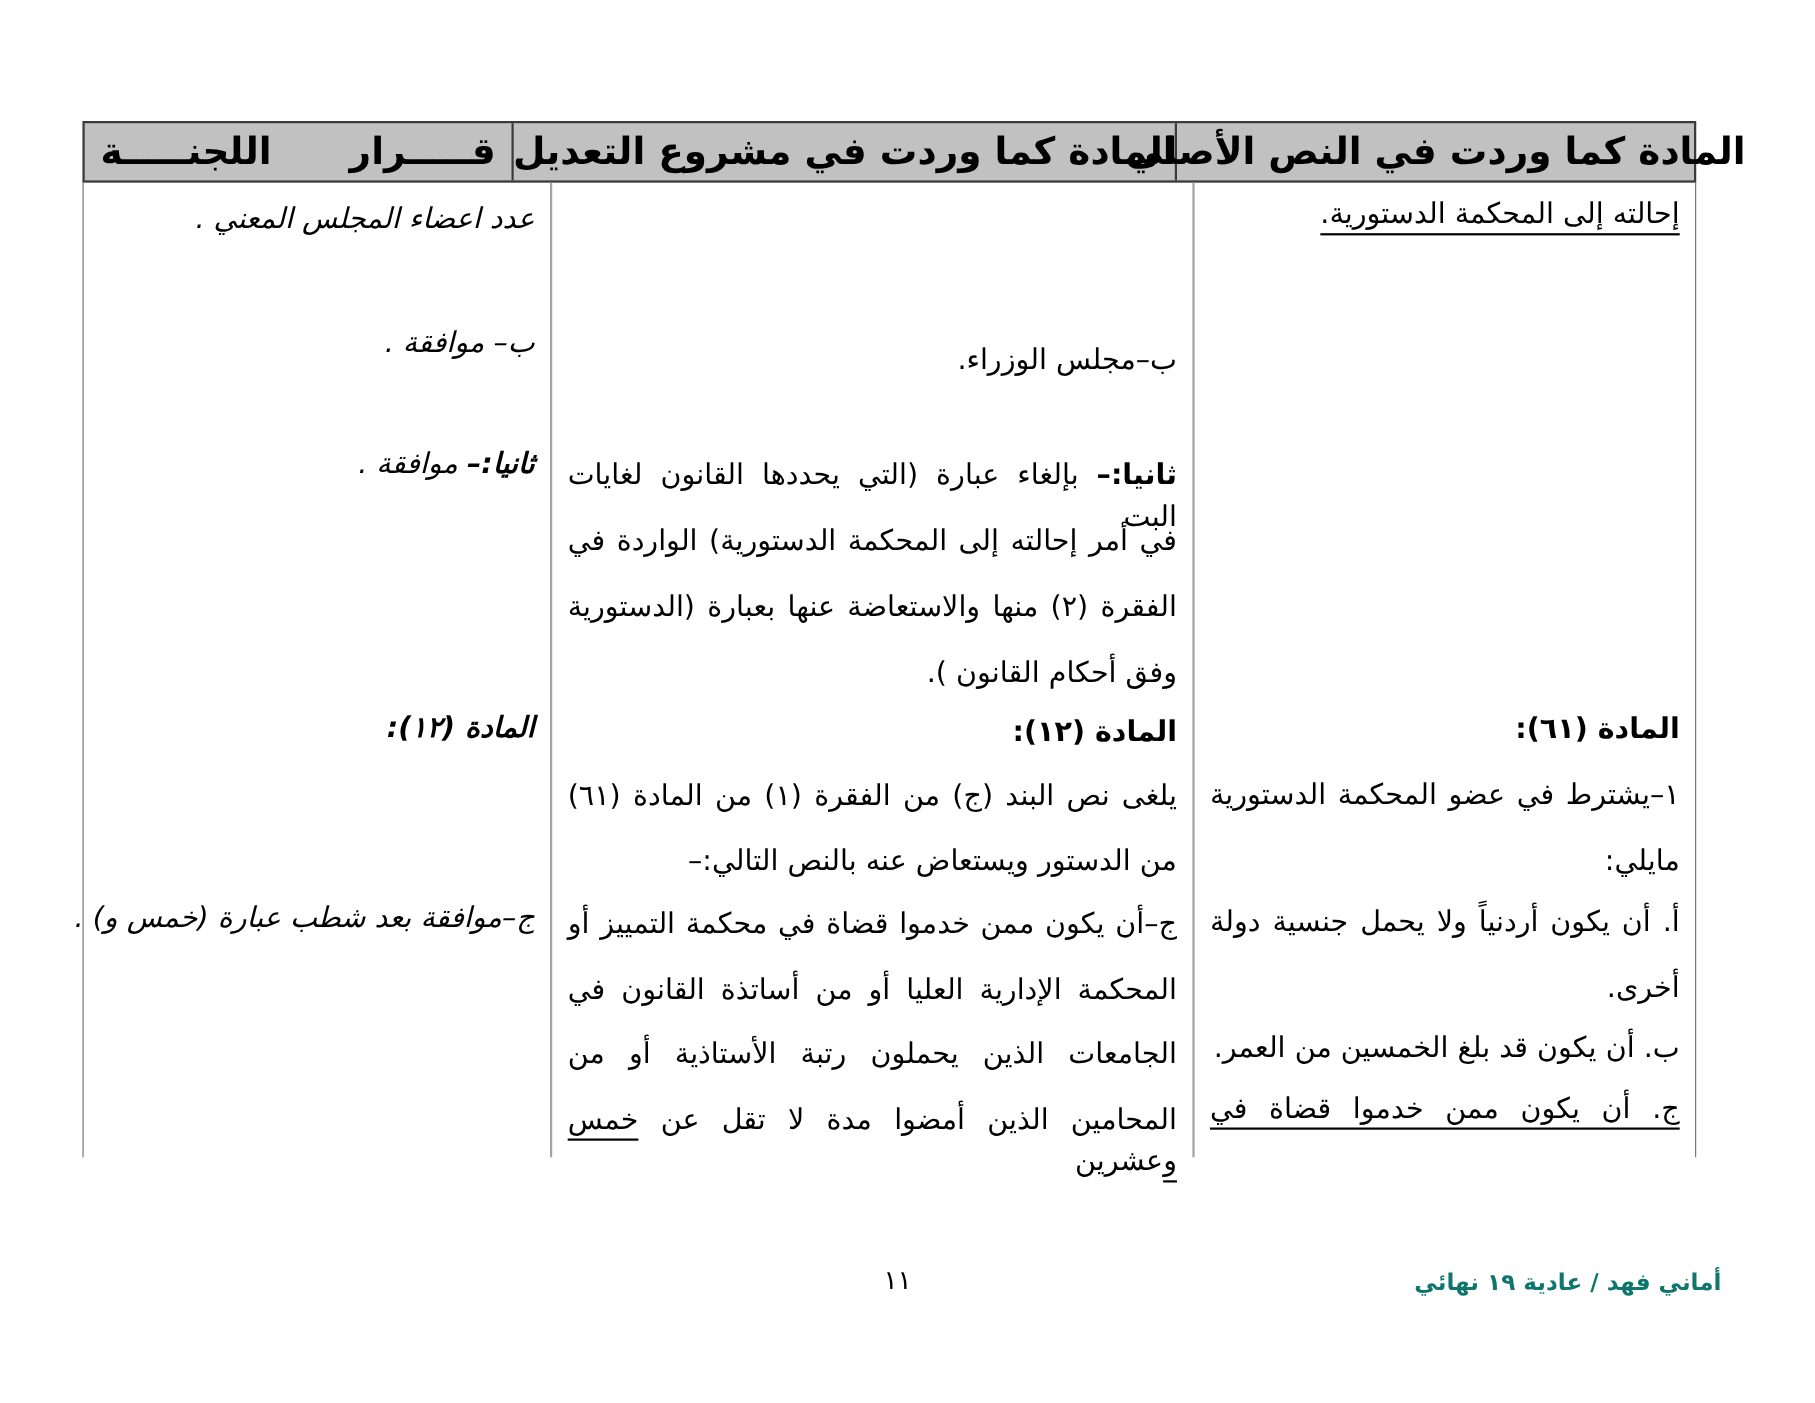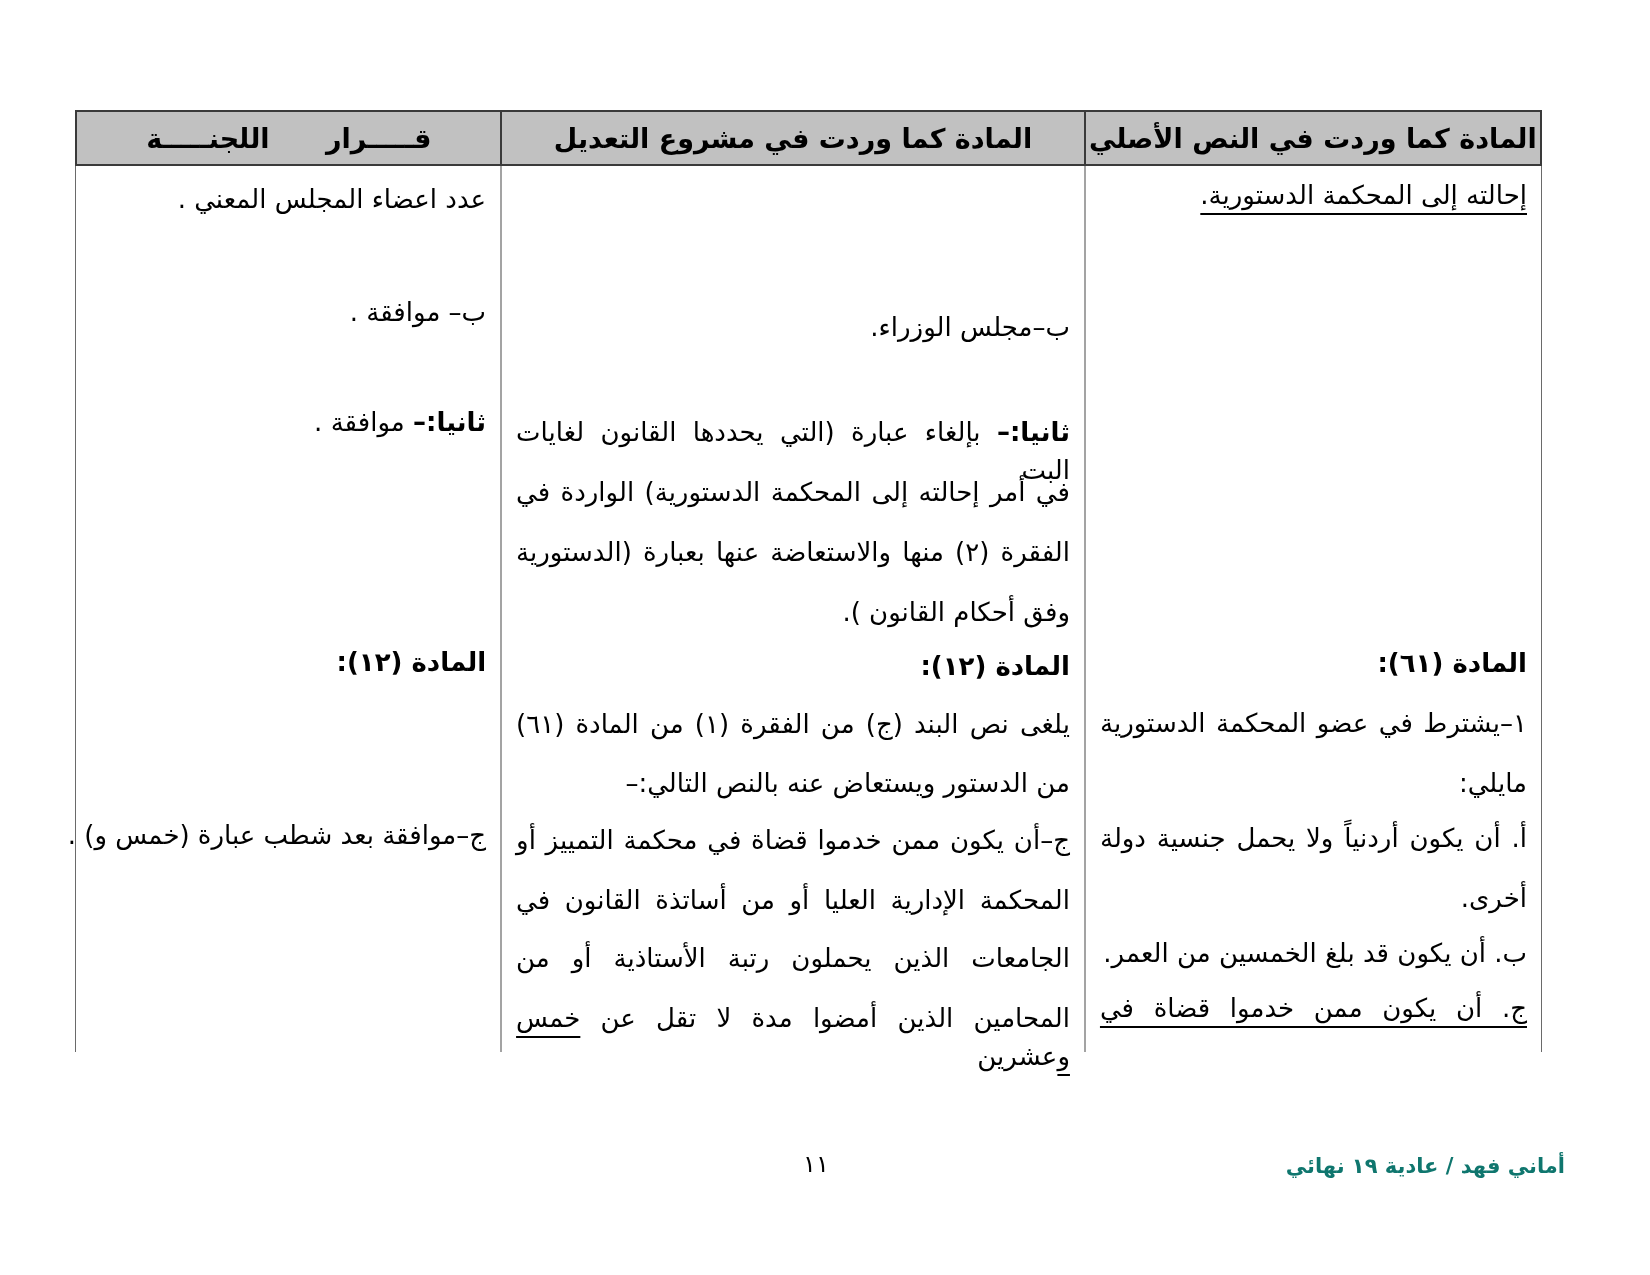--- a/index.html
+++ b/index.html
@@ -22,40 +22,40 @@
     flex-direction:row; 
     height:56px;
     background:#c1c1c1;
     border:2px solid #3a3a3a;
     box-sizing:border-box;
   }
   .th{
     box-sizing:border-box;
     display:flex;align-items:center;justify-content:center;
     font-weight:bold;
-    font-size:27px;
+    font-size:34px;
     color:#000;
     white-space:pre;
     border-left:2px solid #3a3a3a;
   }
   .th:last-child{border-left:none;}
   .tbody{
     display:flex;
     flex-direction:row;
     height:886px;
     border-right:1px solid #6a6a6a;
     border-left:1px solid #6a6a6a;
     box-sizing:border-box;
   }
   .td{
     box-sizing:border-box;
     position:relative;
     border-left:2px solid #a3a3a3;
   }
-  .td:last-child{border-left:none;}
+  .td:last-child{border-left:none;font-style:italic;}
   .col-original{width:472px;}
   .col-amendment{width:603px;}
   .col-decision{width:438px;}
   .line{
     position:absolute;
     right:14px;left:14px;
     font-size:26px;
     line-height:38px;
     color:#000;
     text-align:right;

